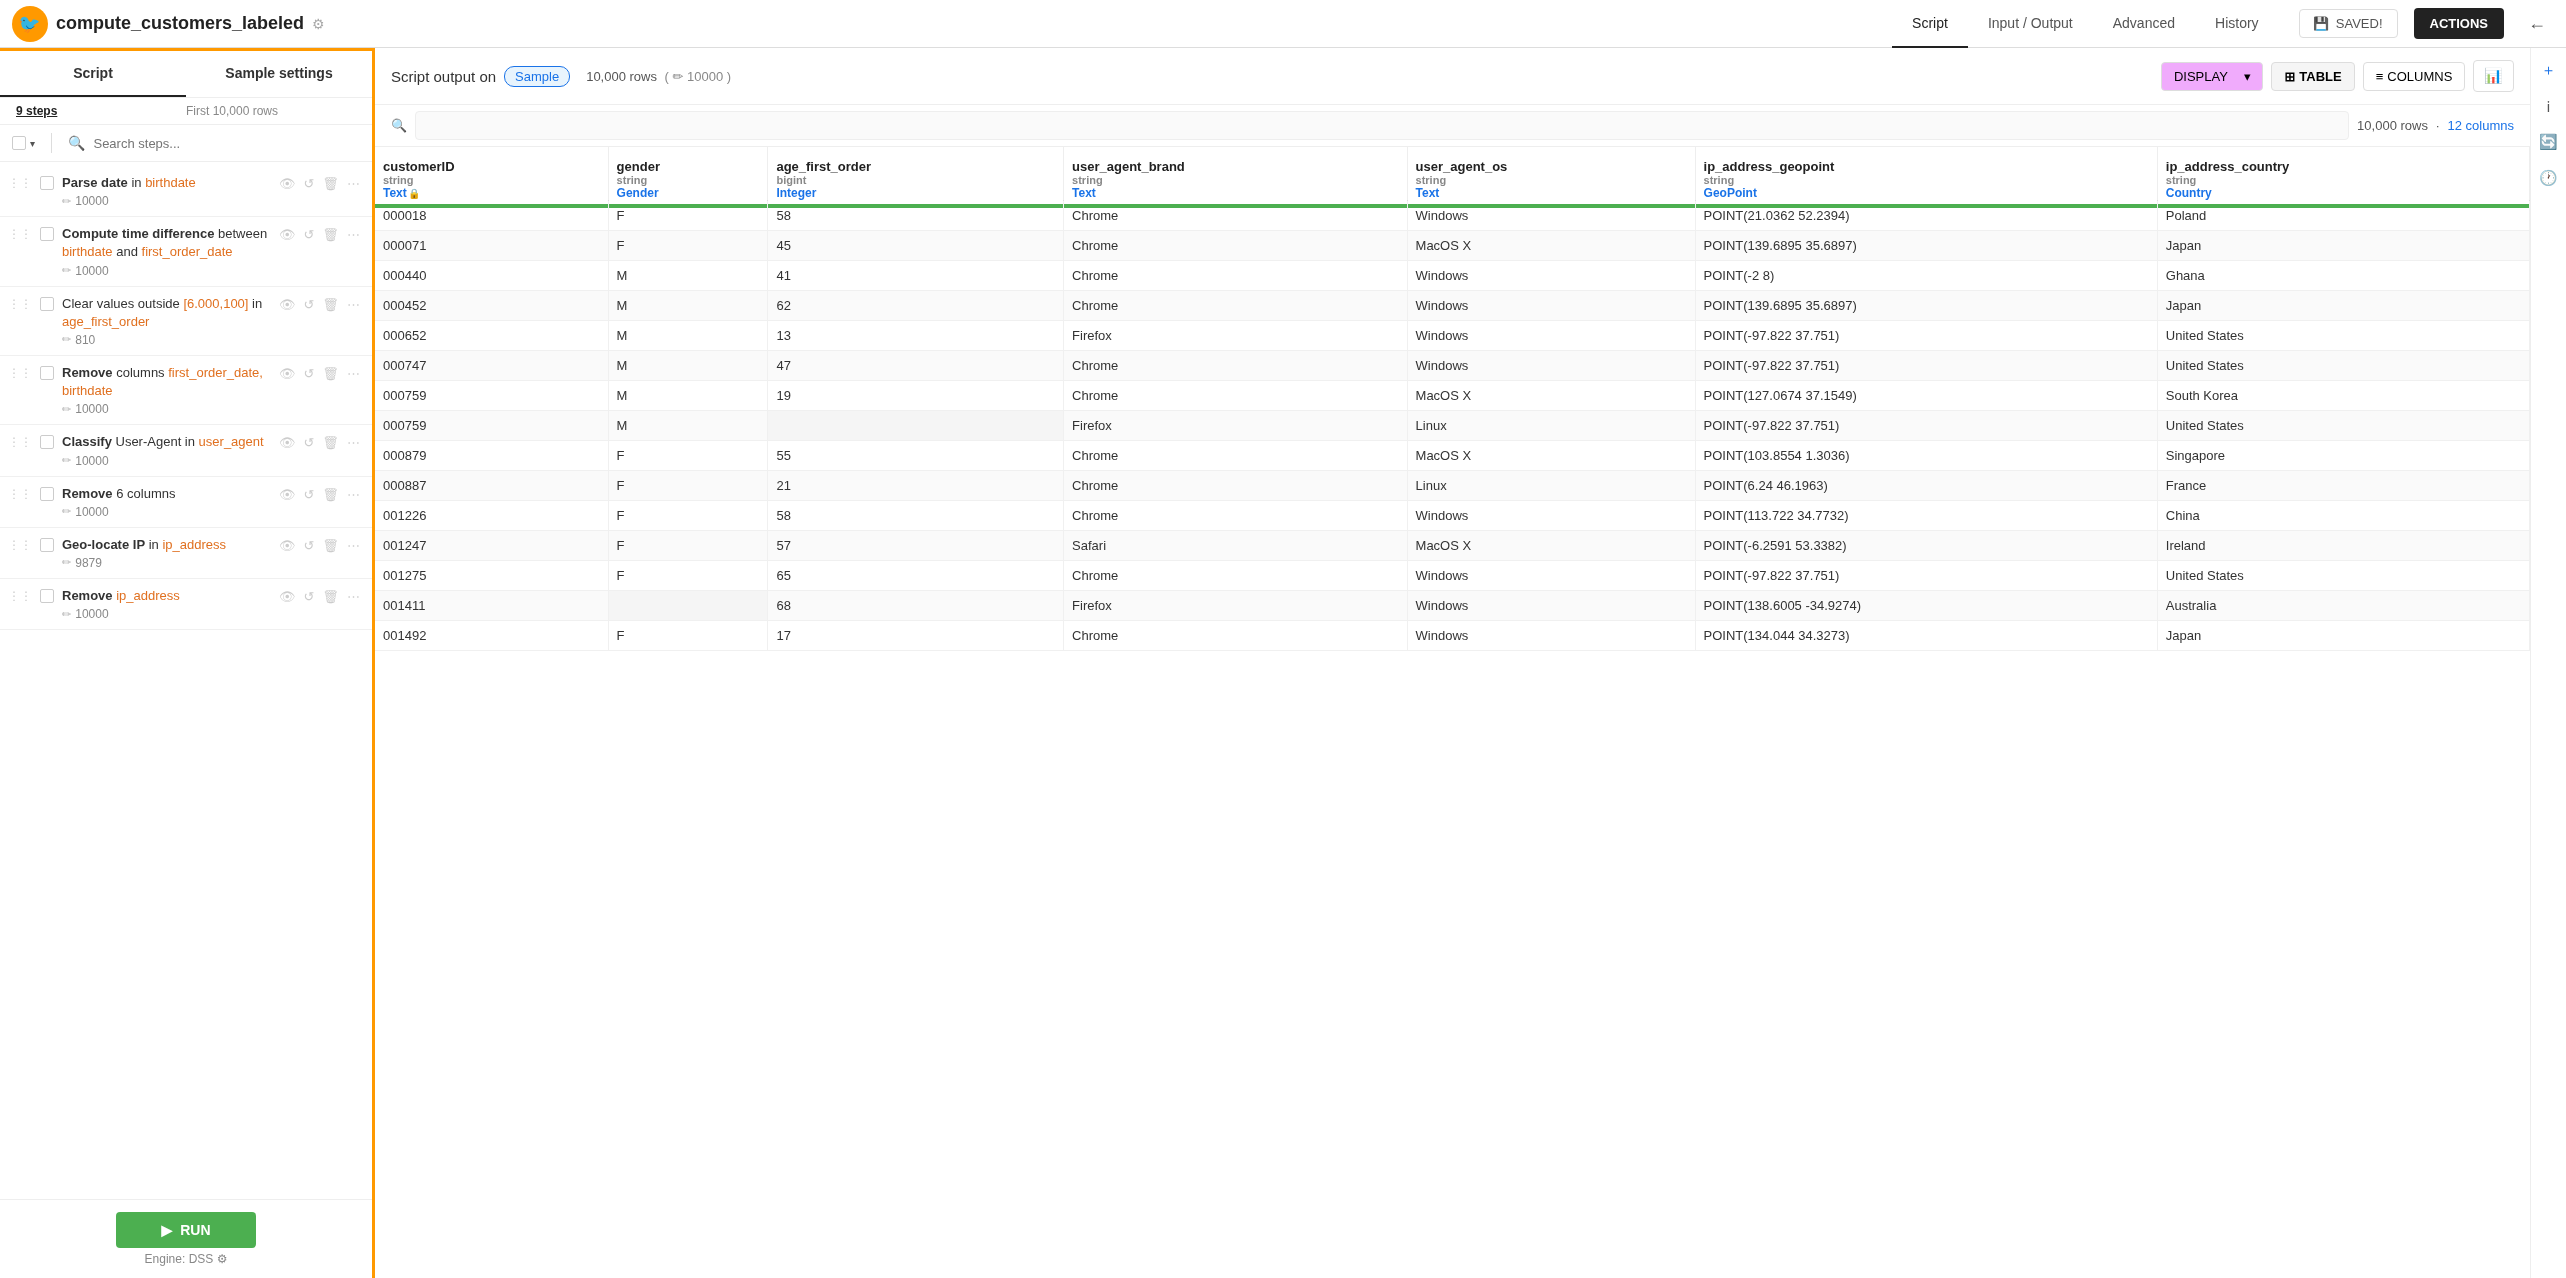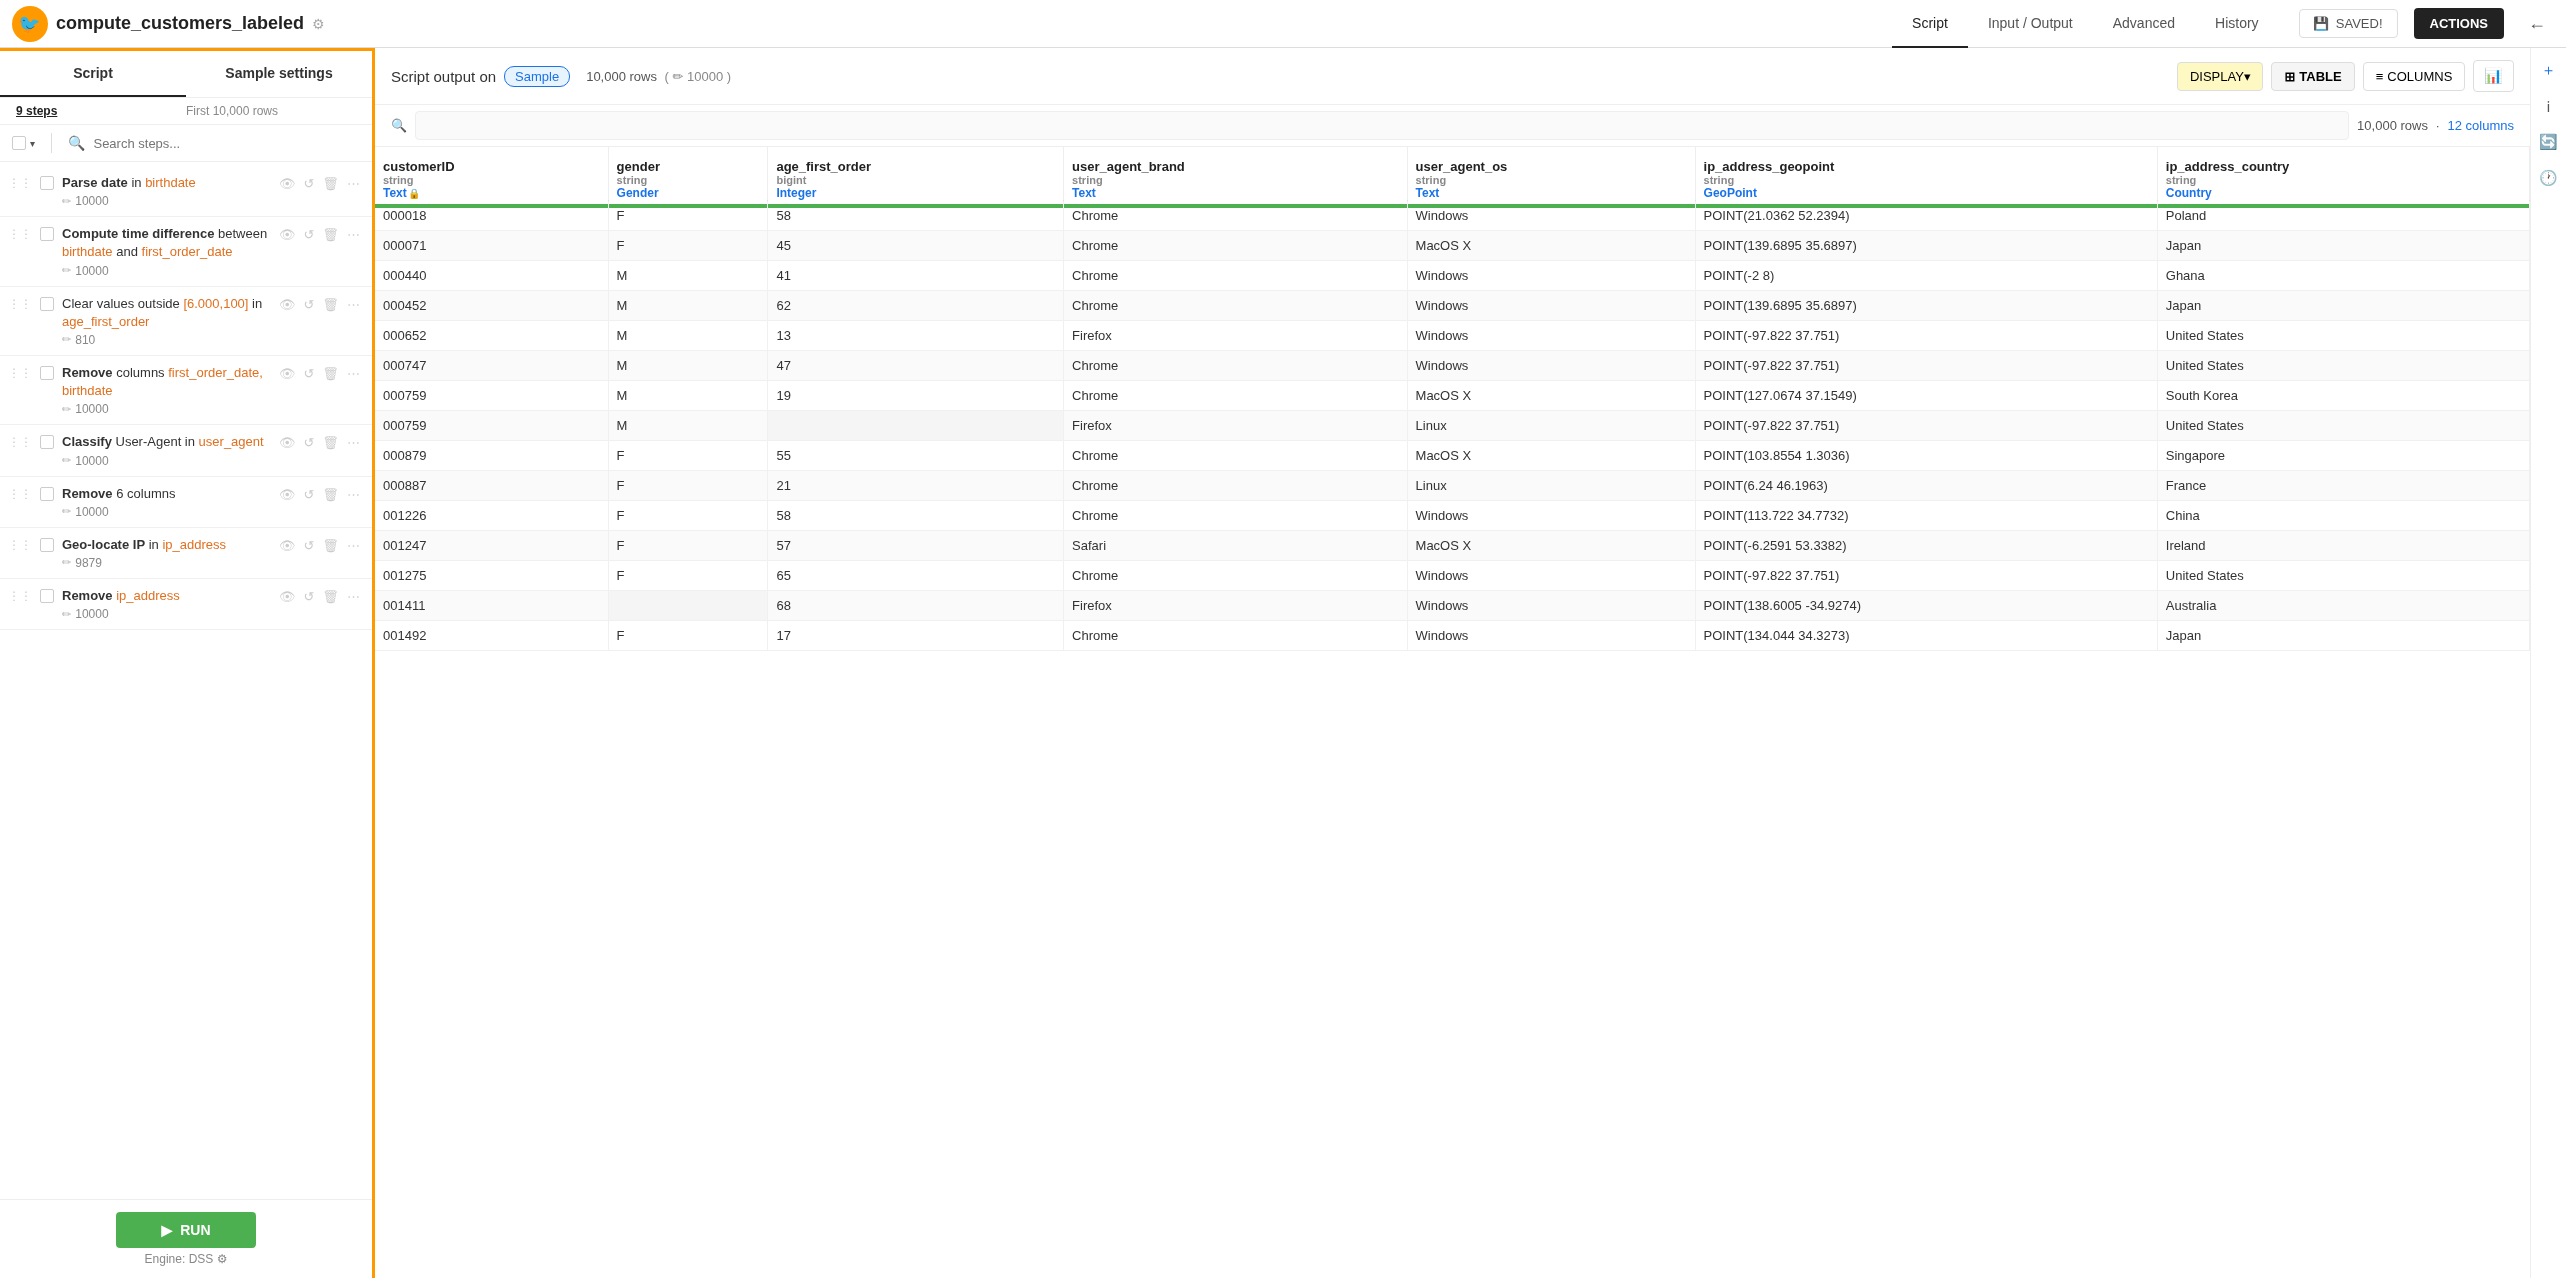--- a/index.html
+++ b/index.html
@@ -118,22 +118,22 @@
       display: flex; align-items: center; padding: 12px 16px;
       border-bottom: 1px solid #eee; gap: 8px; flex-wrap: wrap;
     }
     .right-header-title { font-size: 15px; font-weight: 500; color: #333; }
     .sample-badge {
       background: #e8f4fd; color: #1a73e8; border: 1px solid #1a73e8;
       border-radius: 10px; padding: 2px 10px; font-size: 13px; font-weight: 500; cursor: pointer;
     }
     .right-header-spacer { flex: 1; }
     .btn-display {
-      border: 1px solid #ddd; background: #fef9c3; border-radius: 4px;
-      padding: 6px 12px; font-size: 13px; cursor: pointer; display: flex; align-items: center; gap: 0;
+      border: 1px solid #ddd; background: #f0abfc; border-radius: 4px;
+      padding: 6px 12px; font-size: 13px; cursor: pointer; display: flex; align-items: center; gap: 16px;
     }
     .btn-table {
       border: 1px solid #ddd; background: #f5f5f5; border-radius: 4px;
       padding: 6px 12px; font-size: 13px; cursor: pointer; display: flex; align-items: center; gap: 4px; font-weight: 600;
     }
     .btn-columns {
       border: 1px solid #ddd; background: #fff; border-radius: 4px;
       padding: 6px 12px; font-size: 13px; cursor: pointer; display: flex; align-items: center; gap: 4px;
     }
     .btn-chart {

